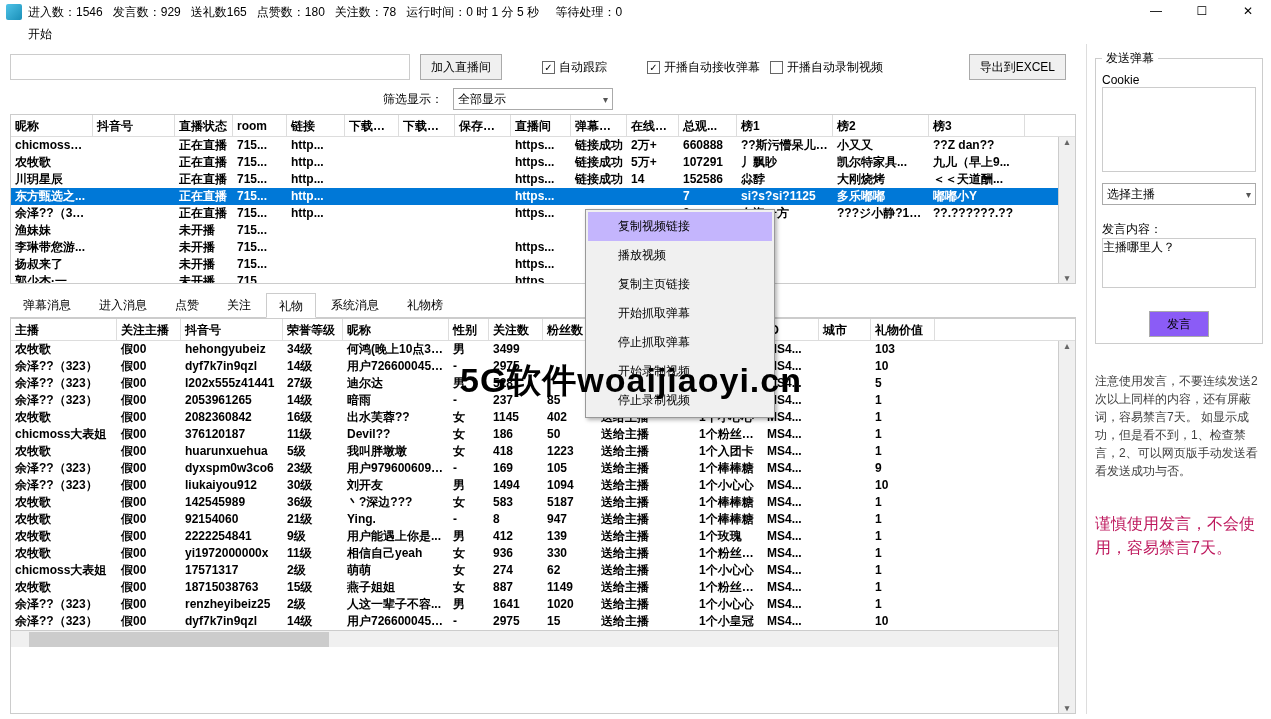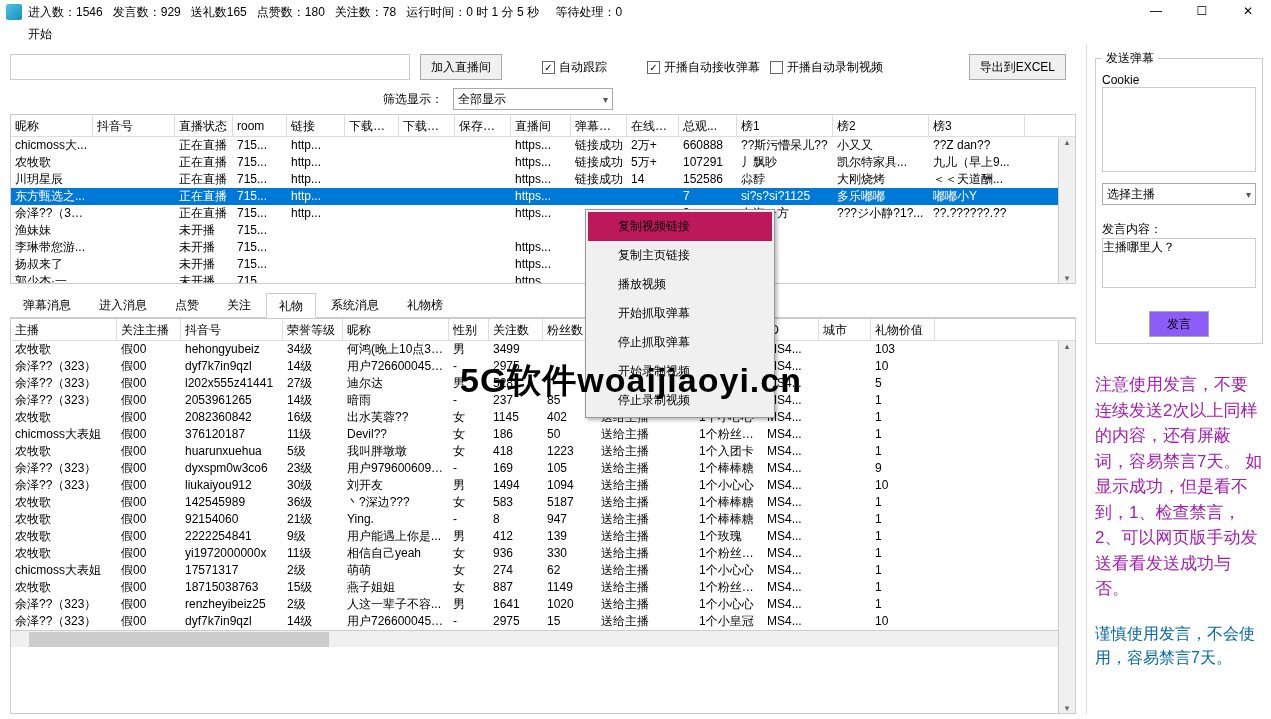--- a/index.html
+++ b/index.html
@@ -15,43 +15,43 @@
 .side-panel { width: 185px; border-left: 1px solid #ddd; padding: 6px 8px; display: flex; flex-direction: column; }
 .top-row { display: flex; align-items: center; gap: 10px; height: 34px; }
 .text-input { border: 1px solid #ccc; height: 26px; padding: 2px 4px; }
 .url-input { width: 400px; }
 .btn { height: 26px; border: 1px solid #aaa; background: #f0f0f0; padding: 0 10px; cursor: pointer; }
 .checkbox-group { display: flex; align-items: center; gap: 4px; }
 .checkbox-box { width: 13px; height: 13px; border: 1px solid #666; display: flex; align-items: center; justify-content: center; font-size: 10px; color: #000; }
 .filter-row { display: flex; align-items: center; gap: 10px; height: 30px; justify-content: center; padding-right: 100px;}
 .select { border: 1px solid #aaa; height: 22px; width: 160px; padding: 0 4px; display: flex; align-items: center; justify-content: space-between; background: #fff; gap: 20px; }
 .select .arrow { color: #555; font-size: 10px; }
-.grid { border: 1px solid #ccc; overflow: hidden; position: relative; margin-right: 10px; }
+.grid { border: 1px solid #ccc; overflow: hidden; position: relative; margin-right: 10px; font-weight: bold; }
 .grid-header, .grid-row { display: flex; height: 17px; line-height: 17px; white-space: nowrap; }
 .grid-header { background: #fff; border-bottom: 1px solid #ddd; height: 22px; line-height: 22px; }
 .grid-header .cell { border-right: 1px solid #ddd; }
 .cell { padding: 0 4px; overflow: hidden; text-overflow: ellipsis; }
 .grid1 { height: 170px; }
 .grid2 { flex: 1; min-height: 0; }
 .row-selected { background: #0078d7; color: #fff; }
 .tabs { display: flex; height: 26px; border-bottom: 1px solid #ccc; margin: 8px 10px 0 0; }
 .tab { padding: 4px 12px; margin-right: 2px; border: 1px solid transparent; cursor: pointer; }
 .tab.active { border: 1px solid #ccc; border-bottom: 1px solid #fff; background: #fff; position: relative; top: 1px; }
 .grid2-body { overflow: auto; }
 .scroll-h { height: 17px; background: #f0f0f0; border-top: 1px solid #ccc; display:flex; align-items:center; }
 .scroll-h .thumb { height: 15px; background: #ccc; width: 300px; margin-left: 18px; }
 .context-menu { position: absolute; left: 585px; top: 209px; width: 190px; background: #f0f0f0; border: 1px solid #999; box-shadow: 2px 2px 4px rgba(0,0,0,0.3); padding: 2px; }
 .context-menu .item { height: 29px; line-height: 29px; padding-left: 30px; }
-.context-menu .item.sel { background: #be185d; }
+.context-menu .item.sel { background: #c4b5fd; }
 .fieldset { border: 1px solid #ccc; padding: 6px; margin-bottom: 8px; }
 .fieldset legend { padding: 0 4px; }
 .textarea { width: 100%; border: 1px solid #ccc; min-height: 50px; resize: none; }
 .big-btn { width: 60px; height: 26px; border: 1px solid #aaa; background: #8b5cf6; cursor: pointer; margin: 0 auto; display: block; }
-.notice { font-size: 17px; color: #a21caf; line-height: 1.5; margin-top: 20px; }
-.warning { font-size: 16px; color: #0369a1; margin-top: 20px; line-height: 1.5; }
+.notice { font-size: 12px; color: #404040; line-height: 1.5; margin-top: 20px; }
+.warning { font-size: 16px; color: #be185d; margin-top: 32px; line-height: 1.5; }
 .watermark { position: absolute; left: 460px; top: 358px; font-size: 34px; color: #000; font-weight: bold; font-family: Arial,"Microsoft YaHei"; pointer-events: none; letter-spacing: 1px; }
 
 .g1 .c0{width:82px}.g1 .c1{width:82px}.g1 .c2{width:58px}.g1 .c3{width:54px}.g1 .c4{width:58px}
 .g1 .c5{width:54px}.g1 .c6{width:56px}.g1 .c7{width:56px}.g1 .c8{width:60px}.g1 .c9{width:56px}
 .g1 .c10{width:52px}.g1 .c11{width:58px}.g1 .c12{width:96px}.g1 .c13{width:96px}.g1 .c14{width:96px}
 
 .g2 .c0{width:106px}.g2 .c1{width:64px}.g2 .c2{width:102px}.g2 .c3{width:60px}.g2 .c4{width:106px}
 .g2 .c5{width:40px}.g2 .c6{width:54px}.g2 .c7{width:54px}.g2 .c8{width:98px}.g2 .c9{width:68px}
 .g2 .c10{width:56px}.g2 .c11{width:52px}.g2 .c12{width:64px}
 .scroll-v { position:absolute; right:0; top:22px; bottom:0; width:17px; background:#f0f0f0; border-left:1px solid #ccc; }
@@ -598,21 +598,21 @@
       <button class="big-btn">发言</button>
     </fieldset>
     <div class="notice" id="notice">注意使用发言，不要连续发送2次以上同样的内容，还有屏蔽词，容易禁言7天。
 如显示成功，但是看不到，1、检查禁言，2、可以网页版手动发送看看发送成功与否。</div>
     <div class="warning">谨慎使用发言，不会使用，容易禁言7天。</div>
   </div>
 </div>
 
 <div class="context-menu" id="ctx">
     <div class="item sel">复制视频链接</div>
+    <div class="item">播放视频</div>
     <div class="item">复制主页链接</div>
-    <div class="item">播放视频</div>
     <div class="item">开始抓取弹幕</div>
     <div class="item">停止抓取弹幕</div>
     <div class="item">开始录制视频</div>
     <div class="item">停止录制视频</div>
   </div>
 
 <div class="watermark">5G软件woaijiaoyi.cn</div>
 
 </body></html>

